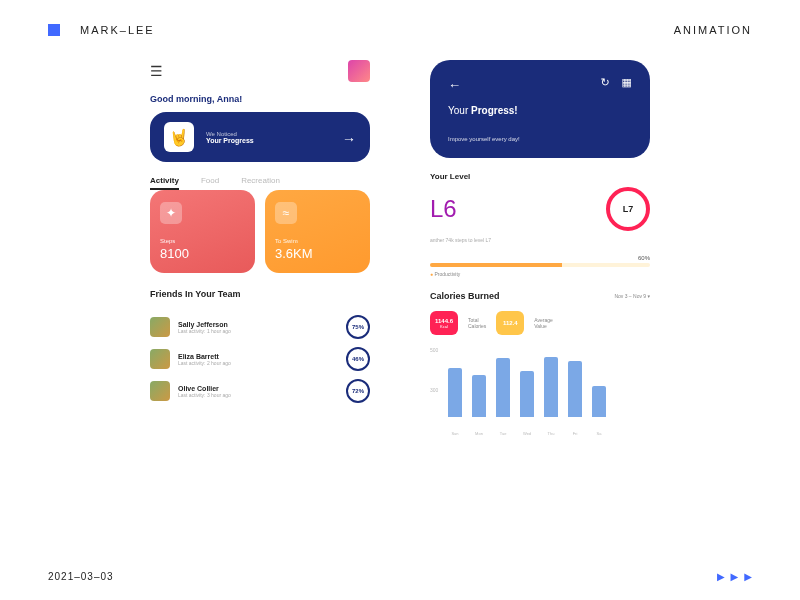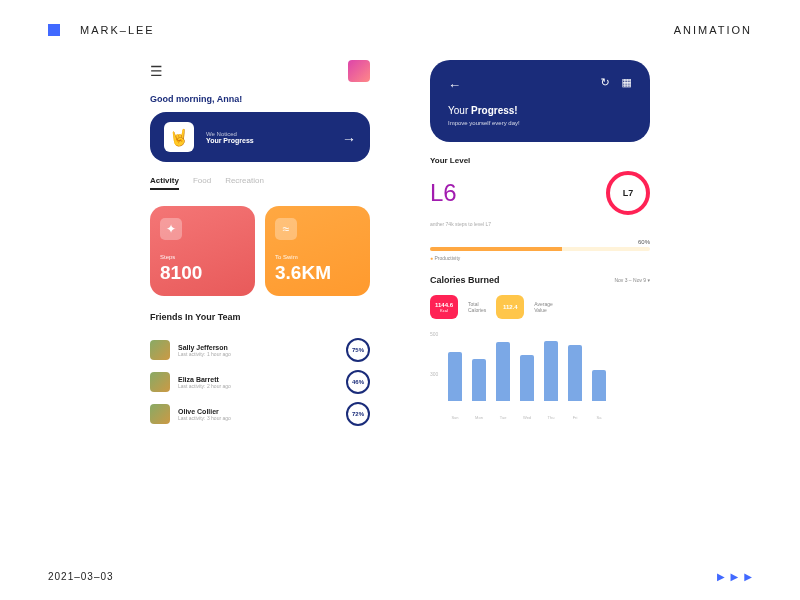--- a/index.html
+++ b/index.html
@@ -15,42 +15,42 @@
 .menu-ic{font-size:14px;color:#333}
 .avatar{width:22px;height:22px;border-radius:4px;background:linear-gradient(135deg,#d4a,#f88)}
 .greet{font-size:9px;color:#1a2c7a;font-weight:600;margin-bottom:8px}
 .notice{background:#1a2c7a;border-radius:16px;padding:10px 14px;display:flex;align-items:center;gap:12px;margin-bottom:14px}
 .notice-ic{width:30px;height:30px;background:#fff;border-radius:6px;display:flex;align-items:center;justify-content:center;font-size:16px}
 .notice-tx{flex:1}
 .notice-sm{color:#fff;font-size:6px;opacity:0.7}
 .notice-lg{color:#fff;font-size:7px;font-weight:700}
 .notice-ar{color:#fff;font-size:14px}
 .plan-h{font-size:10px;font-weight:700;color:#222;margin-bottom:8px}
-.tabs{display:flex;gap:14px;margin-bottom:16px}
+.tabs{display:flex;gap:22px;margin-bottom:0}
 .tab{font-size:8px;color:#bbb;padding-bottom:3px}
 .tab.on{color:#222;font-weight:700;border-bottom:2px solid #222}
 .cards{display:flex;gap:10px;margin-bottom:16px}
 .card{flex:1;border-radius:14px;padding:12px 10px}
 .card.r{background:linear-gradient(160deg,#f47676,#e85a5a)}
 .card.o{background:linear-gradient(160deg,#ffa842,#ff9a2e)}
 .card-ic{width:22px;height:22px;background:rgba(255,255,255,0.3);border-radius:5px;margin-bottom:14px;display:flex;align-items:center;justify-content:center;color:#fff;font-size:12px}
 .card-lbl{font-size:6px;color:#fff;opacity:0.9;margin-bottom:2px}
-.card-val{font-size:19px;color:#fff;font-weight:700}
+.card-val{font-size:13px;color:#fff;font-weight:400}
 .fr-h{font-size:9px;font-weight:700;color:#222;margin-bottom:16px}
 .friend{display:flex;align-items:center;gap:8px;margin-bottom:8px}
 .fr-av{width:20px;height:20px;border-radius:4px;background:linear-gradient(135deg,#8a6,#c94)}
 .fr-tx{flex:1}
 .fr-nm{font-size:7px;font-weight:700;color:#222}
 .fr-sub{font-size:5px;color:#aaa}
 .fr-ring{width:24px;height:24px;border:2px solid #1a2c7a;border-radius:50%;display:flex;align-items:center;justify-content:center;font-size:6px;color:#1a2c7a;font-weight:600}
 .prog-hd{background:#1a2c7a;border-radius:20px;padding:16px 18px;margin-bottom:14px}
 .prog-tp{display:flex;justify-content:space-between;margin-bottom:14px}
 .prog-bk{color:#fff;font-size:13px}
 .prog-ics{display:flex;gap:12px;color:#fff;font-size:11px}
-.prog-ttl{color:#fff;font-size:10px;margin-bottom:4px}
+.prog-ttl{color:#fff;font-size:10px;margin-bottom:20px}
 .prog-ttl b{font-weight:800}
 .prog-sub{color:#fff;font-size:6px;opacity:0.8}
 .lvl-h{font-size:8px;font-weight:600;color:#222;margin-bottom:6px}
 .lvl-row{display:flex;justify-content:space-between;align-items:center;margin-bottom:6px}
 .lvl-cur{font-size:24px;font-weight:400;color:#a21caf}
 .lvl-ring{width:44px;height:44px;border:4px solid #f25;border-radius:50%;display:flex;align-items:center;justify-content:center;font-size:9px;font-weight:700;color:#222}
 .lvl-sub{font-size:5px;color:#aaa;margin-bottom:12px}
 .pct{font-size:6px;color:#555;text-align:right;margin-bottom:2px}
 .bar{height:4px;background:#fff3d9;border-radius:2px;overflow:hidden;margin-bottom:4px}
 .bar-f{height:100%;background:#ffa842;width:60%}

